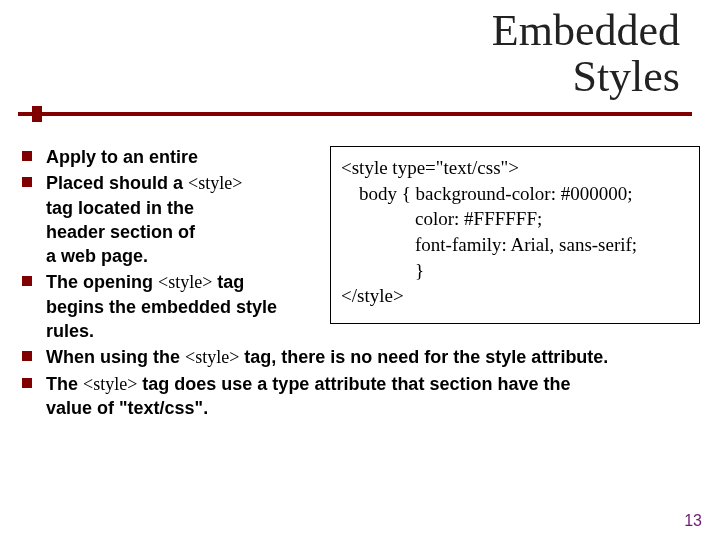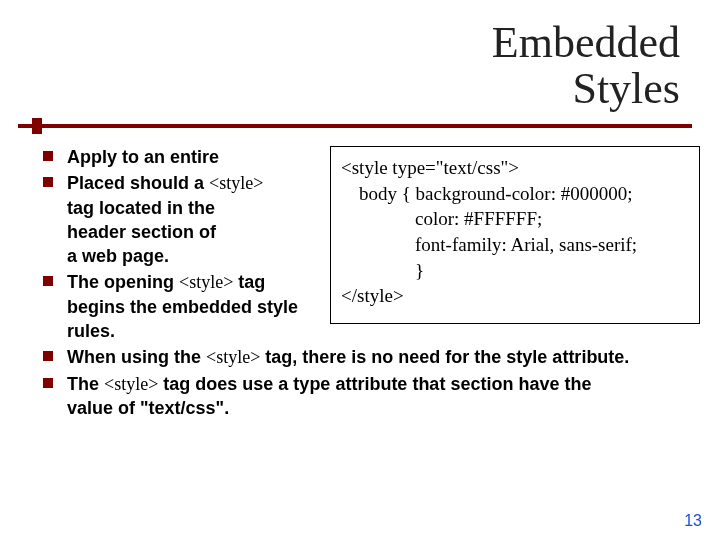--- a/index.html
+++ b/index.html
@@ -5,21 +5,21 @@
   * { box-sizing: border-box; margin: 0; padding: 0; }
   html, body { width: 720px; height: 540px; }
   body {
     font-family: Arial, Helvetica, sans-serif;
     background: #ffffff;
     position: relative;
     overflow: hidden;
   }
   .title-block {
     text-align: right;
-    padding: 20px 40px 6px 0;
+    padding: 8px 40px 6px 0;
   }
   .title-block h1 {
     font-family: Georgia, 'Times New Roman', serif;
     font-weight: 400;
     font-size: 44px;
     line-height: 1.05;
     color: #222;
   }
   .hr {
     margin: 6px 28px 0 18px;
@@ -31,21 +31,21 @@
     top: -6px;
     left: 14px;
     width: 10px;
     height: 16px;
     background: #800000;
     display: inline-block;
   }
   .content {
     position: absolute;
     top: 145px;
-    left: 33px;
+    left: 12px;
     right: 20px;
   }
   ul.bullets {
     list-style: none;
     font-size: 18px;
     line-height: 1.35;
     font-weight: 700;
     color: #000;
   }
   ul.bullets > li {
@@ -76,21 +76,21 @@
     line-height: 1.35;
     font-weight: 400;
   }
   .codebox .l2 { padding-left: 18px; }
   .codebox .l3 { padding-left: 74px; }
   .pagenum {
     position: absolute;
     right: 18px;
     bottom: 10px;
     font-size: 16px;
-    color: #1d4ed8;
+    color: #701a75;
   }
 </style>
 </head>
 <body>
 
 <div class="title-block">
   <h1>
     <span>Embedded</span><br>
     <span>Styles</span>
   </h1>

